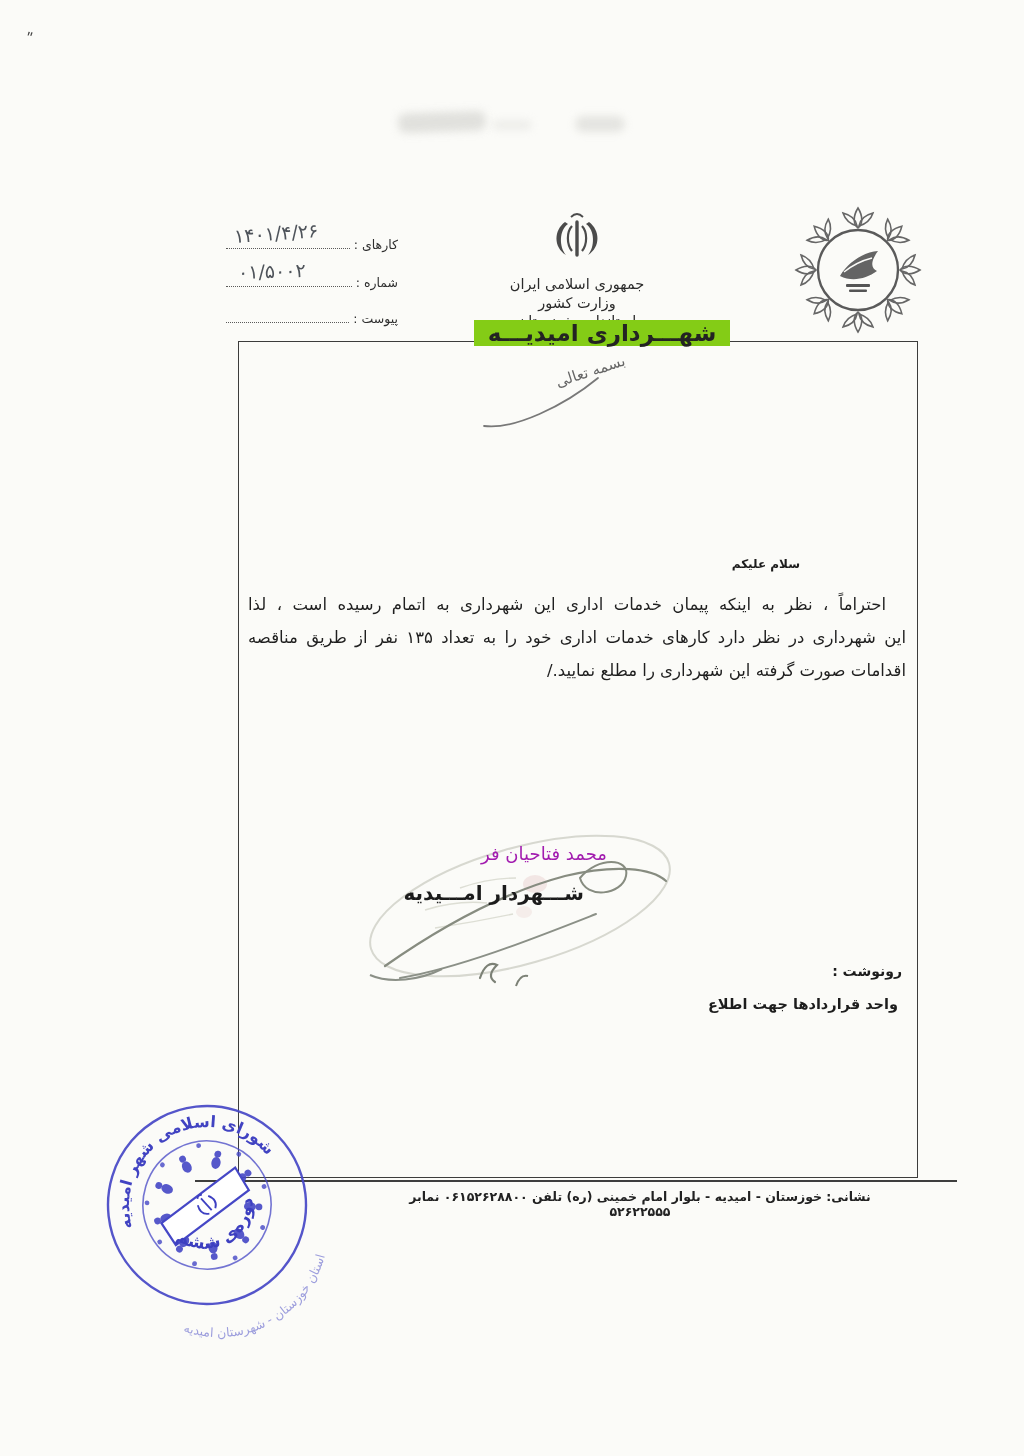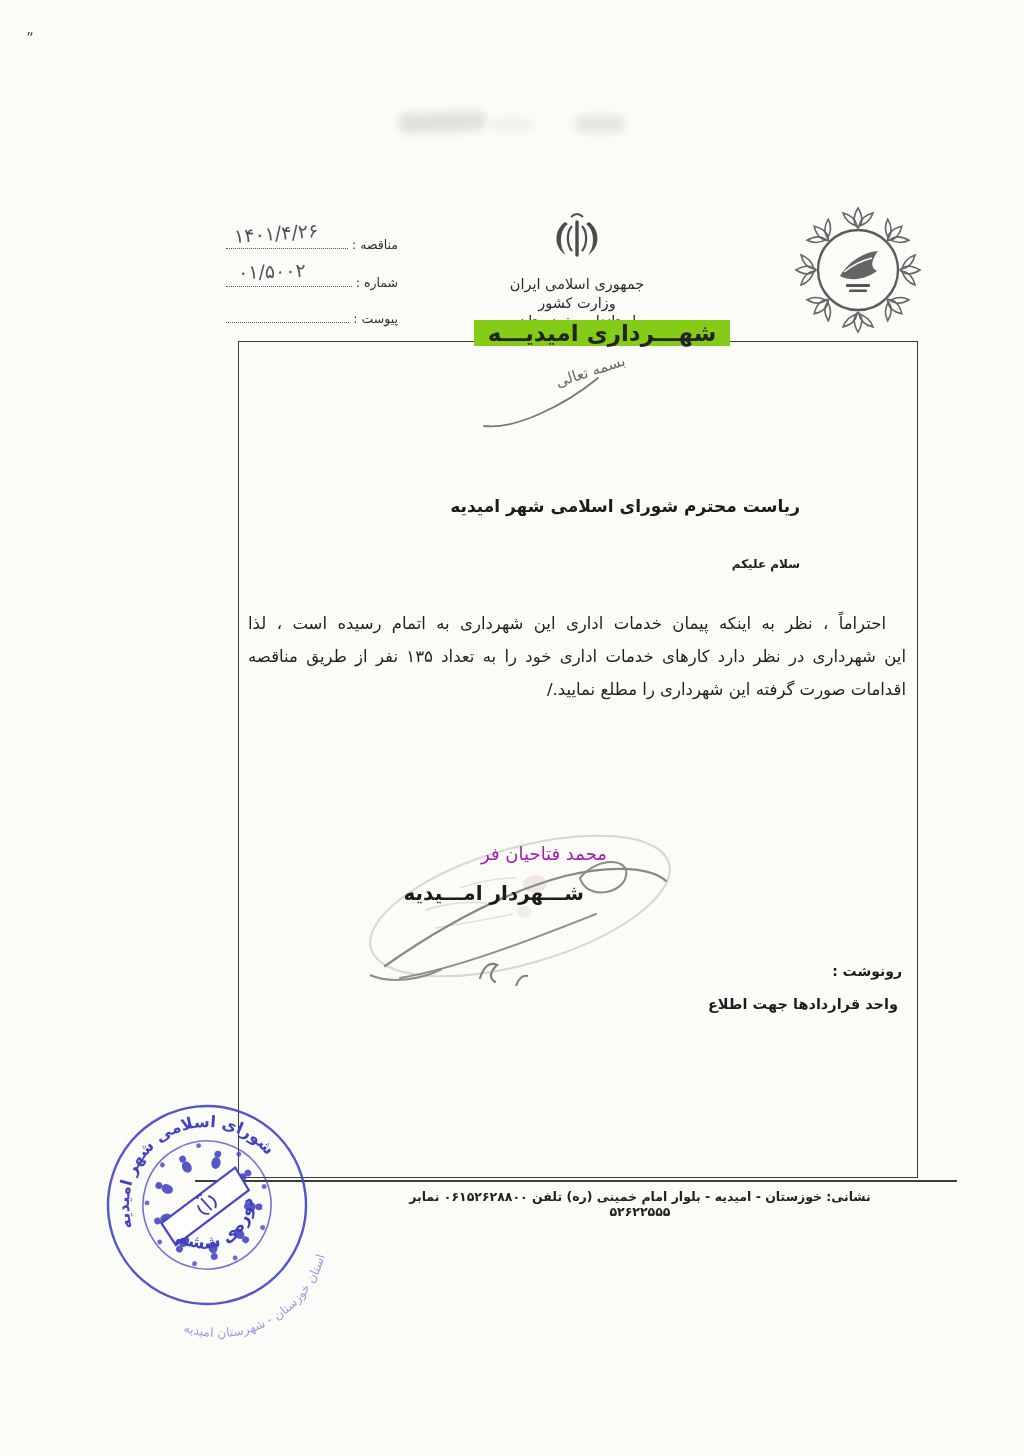--- a/index.html
+++ b/index.html
@@ -33,21 +33,21 @@
   .org-title{
     left:474px;top:320px;width:244px;
     background:#84cc16;text-align:center;
     font-size:23px;font-weight:bold;color:#232323;
     padding:0 6px;letter-spacing:.5px;
   }
   .recipient{right:224px;top:496px;font-size:17px;font-weight:bold;color:#1c1c1c;}
   .salutation{right:224px;top:557px;font-size:12px;font-weight:bold;color:#1c1c1c;}
   .body-par{left:248px;top:588px;width:658px;font-size:16.5px;line-height:33px;color:#1f1f1f;}
   .body-par .bl{text-align:justify;text-align-last:justify;}
-  .body-par .bl.first{text-indent:20px;margin-top:19px;}
+  .body-par .bl.first{text-indent:20px;}
   .body-par .bl.last{text-align:right;text-align-last:right;}
   .signer-name{right:417px;top:843px;font-size:18px;font-weight:normal;color:#a21caf;}
   .signer-title{right:440px;top:881px;font-size:20px;font-weight:bold;color:#1b1b1b;}
   .cc-label{right:122px;top:963px;font-size:14px;font-weight:600;color:#1d1d1d;margin-left:20px;}
   .cc-item{right:126px;top:996px;font-size:14.5px;font-weight:600;color:#1d1d1d;}
   .footer-rule{left:195px;top:1180px;width:762px;height:2px;background:#3e3e3e;}
   .footer-address{left:380px;top:1189px;width:520px;text-align:center;font-size:12.5px;font-weight:bold;color:#222;}
   svg{display:block;}
   .txt-ring{font-size:16px;font-weight:bold;fill:#4143c2;letter-spacing:2px;}
   .txt-term{font-size:17px;font-weight:bold;fill:#3d3fc0;letter-spacing:1px;}
@@ -57,21 +57,21 @@
 <body>
 
 <div class="page">
 
   <div class="abs corner-mark">ʺ</div>
   <div class="abs smudge smudge1"></div>
   <div class="abs smudge smudge2"></div>
   <div class="abs smudge smudge3"></div>
 
   <div class="abs field-row" style="top:230px;">
-    <span class="lbl">مناقصه :</span>
+    <span class="lbl">کارهای :</span>
     <span class="line"></span>
   </div>
   <div class="abs hand" style="left:234px;top:222px;transform:rotate(-4deg);">۱۴۰۱/۴/۲۶</div>
 
   <div class="abs field-row" style="top:268px;">
     <span class="lbl">شماره :</span>
     <span class="line"></span>
   </div>
   <div class="abs hand" style="left:238px;top:260px;transform:rotate(-2deg);">۰۱/۵۰۰۲</div>
 
@@ -119,21 +119,20 @@
   </svg>
 
   <div class="abs frame"></div>
   <div class="abs org-title rtl">شهـــرداری امیدیـــه</div>
 
   <svg class="abs" style="left:472px;top:350px;" width="190" height="92" viewBox="0 0 190 92">
     <path d="M12,76 C42,80 92,56 126,28" fill="none" stroke="#787878" stroke-width="1.8" stroke-linecap="round"></path>
     <text x="120" y="26" text-anchor="middle" transform="rotate(-18 120 26)" font-size="15" fill="#666" style="font-family:'DejaVu Sans',sans-serif;">بسمه تعالی</text>
   </svg>
 
-  <div class="abs recipient rtl">ریاست محترم شورای اسلامی شهر امیدیه</div>
   <div class="abs salutation rtl">سلام علیکم</div>
 
   <div class="abs body-par rtl">
     <div class="bl first">احتراماً ، نظر به اینکه پیمان خدمات اداری این شهرداری به اتمام رسیده است ، لذا</div>
     <div class="bl">این شهرداری در نظر دارد کارهای خدمات اداری خود را به تعداد ۱۳۵ نفر از طریق مناقصه</div>
     <div class="bl last">اقدامات صورت گرفته این شهرداری را مطلع نمایید./</div>
   </div>
 
   <svg class="abs" style="left:330px;top:818px;" width="370" height="180" viewBox="0 0 370 180">
     <ellipse cx="190" cy="88" rx="155" ry="58" transform="rotate(-16 190 88)" fill="none" stroke="#b3b6a7" stroke-width="2" opacity="0.5"></ellipse>

